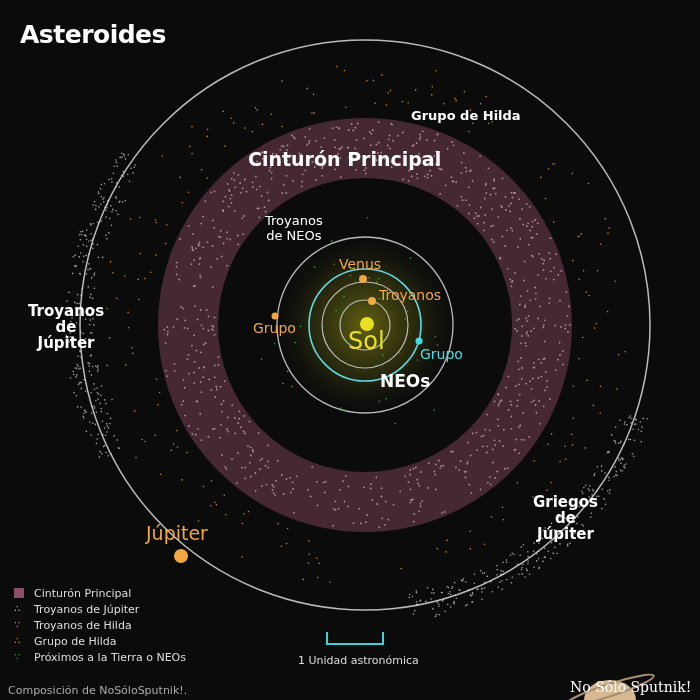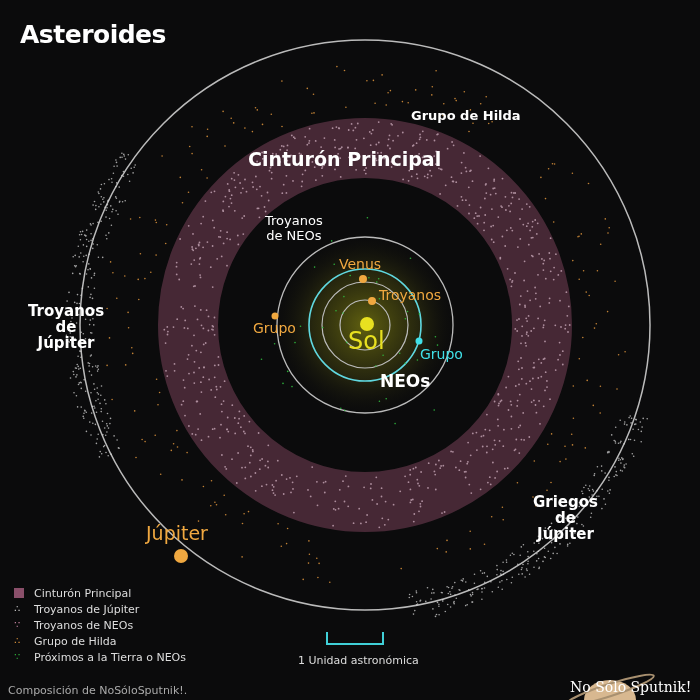--- a/index.html
+++ b/index.html
@@ -1542,21 +1542,21 @@
     <div class="legend-row">
       <span class="sw sw-belt"></span>
       <span>Cinturón Principal</span>
     </div>
     <div class="legend-row">
       <span class="sw dots" style="color:#d8d8d8">∴</span>
       <span>Troyanos de Júpiter</span>
     </div>
     <div class="legend-row">
       <span class="sw dots" style="color:#d890b0">∵</span>
-      <span>Troyanos de NEOs</span>
+      <span>Troyanos de Hilda</span>
     </div>
     <div class="legend-row">
       <span class="sw dots" style="color:#f0a040">∴</span>
       <span>Grupo de Hilda</span>
     </div>
     <div class="legend-row">
       <span class="sw dots" style="color:#30c040">∵</span>
       <span>Próximos a la Tierra o NEOs</span>
     </div>
   </div>

